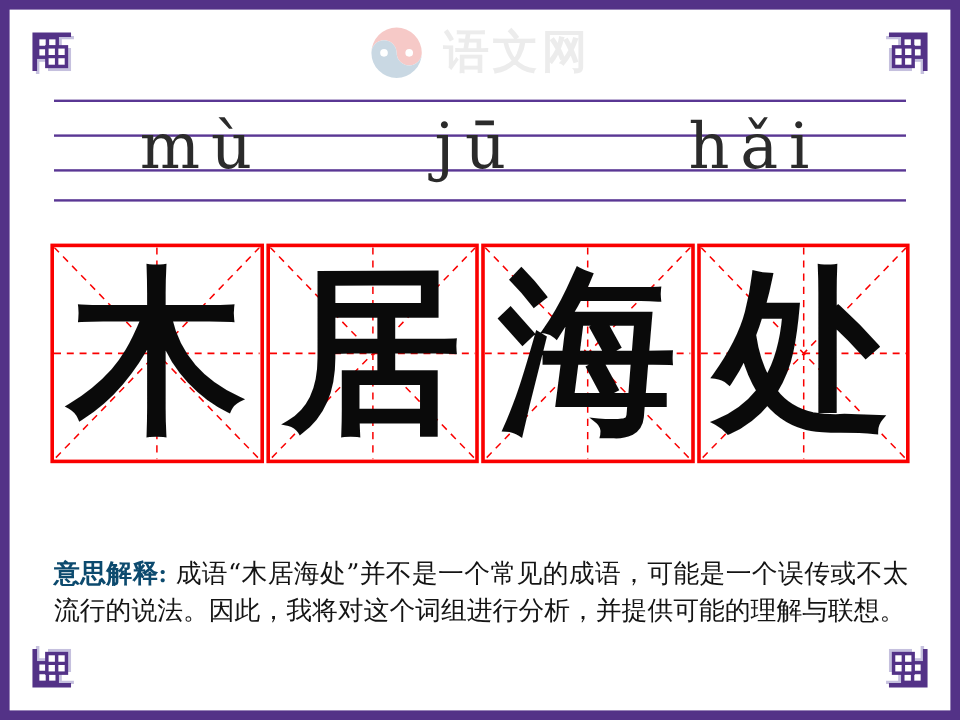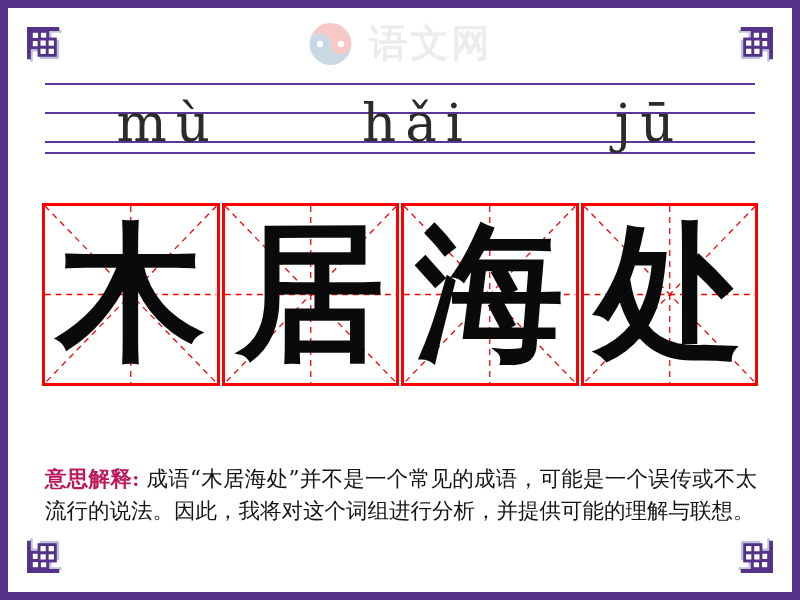--- a/index.html
+++ b/index.html
@@ -27,21 +27,21 @@
     display:flex;align-items:center;gap:16px;
   }
   .watermark .wm-text{
     font-family:"DejaVu Sans", sans-serif;
     font-weight:bold;font-size:38px;color:#ececec;letter-spacing:3px;
     white-space:nowrap;
   }
 
   
   .pinyin-block{
-    position:absolute;left:37px;right:37px;top:75px;height:71px;
+    position:absolute;left:37px;right:37px;top:75px;height:85px;
   }
   .pinyin-rule{position:absolute;left:0;right:0;height:2px;background:#5a3794;}
   .rule-1{top:0;}
   .rule-2{top:29px;}
   .rule-3{top:58px;}
   .rule-4{bottom:0;}
   .pinyin-row{
     position:absolute;left:0;right:0;top:0;
     display:flex;justify-content:space-around;
   }
@@ -70,21 +70,21 @@
 
   
   .explanation{
     position:absolute;left:37px;right:35px;top:433px;
     font-family:"DejaVu Serif", serif;
     font-size:21.5px;line-height:31.5px;color:#141414;
     text-align:justify;
   }
   .explanation .exp-label{
     font-family:Liberation Serif, serif;
-    font-weight:bold;color:#be185d;
+    font-weight:bold;color:#0c4a6e;
   }
 </style>
 </head>
 <body>
 
 <svg width="0" height="0" style="position:absolute" aria-hidden="true">
   <defs>
     <symbol id="corner-knot" viewBox="0 0 50 50">
 
       <g transform="translate(2.5,2.5)" stroke="#c5c0de" fill="none" stroke-width="3">
@@ -140,22 +140,22 @@
     <span class="wm-text">语文网</span>
   </div>
 
   <div class="pinyin-block">
     <div class="pinyin-rule rule-1"></div>
     <div class="pinyin-rule rule-2"></div>
     <div class="pinyin-rule rule-3"></div>
     <div class="pinyin-rule rule-4"></div>
     <div class="pinyin-row">
       <span class="pinyin-syllable">mù</span>
+      <span class="pinyin-syllable">jū</span>
       <span class="pinyin-syllable">hǎi</span>
-      <span class="pinyin-syllable">jū</span>
     </div>
   </div>
 
   <div class="char-grid">
     <div class="char-cell">
       <svg class="cell-guides" viewBox="0 0 177 177" preserveAspectRatio="none">
           <use href="#cell-guide-lines"></use>
         </svg>
       <span class="char-glyph">木</span>
     </div>

